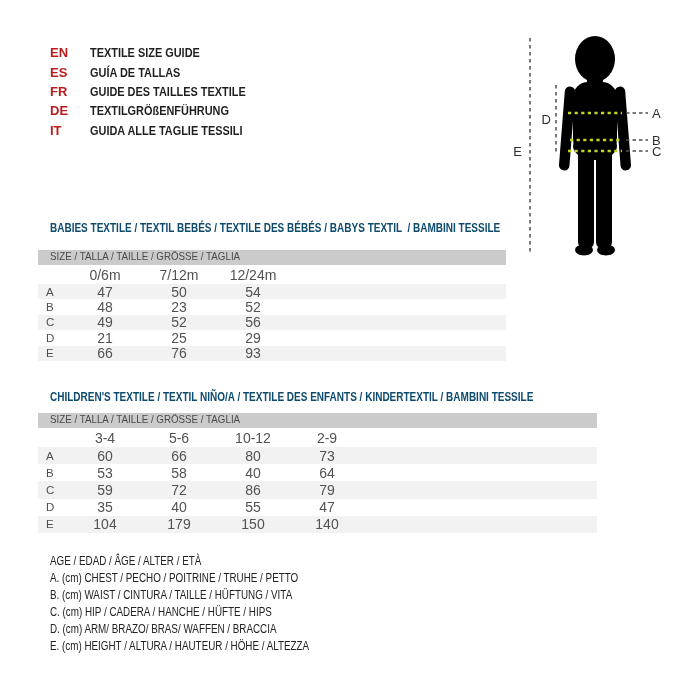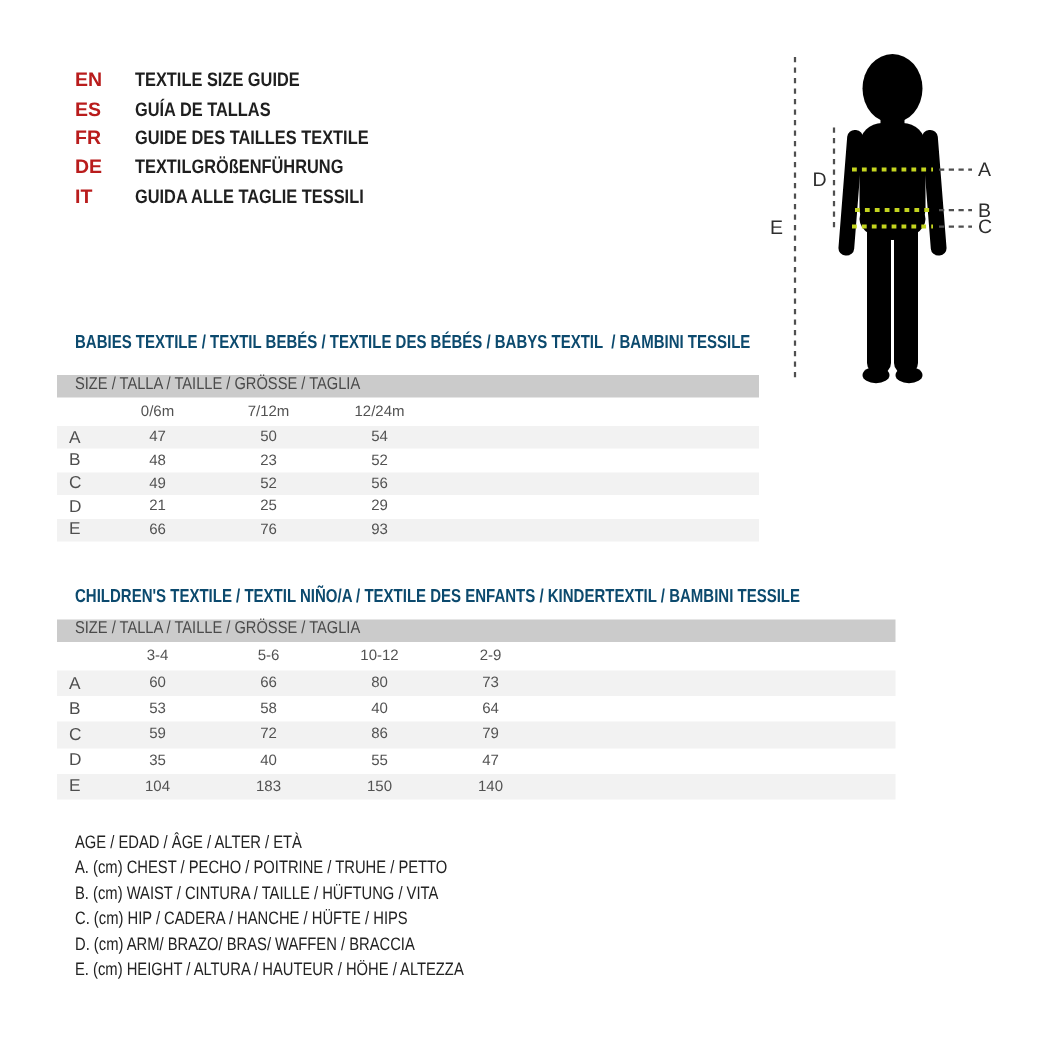--- a/index.html
+++ b/index.html
@@ -36,21 +36,21 @@
     height:15px; background:#cbcbcb; display:flex; align-items:flex-start;
     padding-left:12px; box-sizing:border-box; font-size:11.5px; color:#4a4a4a;
   }
   .trow { display:flex; }
   .t-babies .trow { height:15.4px; }
   .t-children .trow { height:17.2px; }
   .size-table .colhdr { height:19px; }
   .zebra { background:#f2f2f2; }
   .tcell {
     width:74px; display:flex; align-items:center; justify-content:center;
-    font-size:10px; color:#525252;
+    font-size:14px; color:#525252;
   }
   .lcell {
     width:30px; display:flex; align-items:center; justify-content:flex-start;
     padding-left:8px; box-sizing:border-box; font-size:11.5px; color:#4e4e4e;
   }
 
   
   .legend { position:absolute; left:50px; top:552px; }
   .legend-line { height:17.1px; display:flex; align-items:center; font-size:12px; font-weight:400; color:#222222; }
 </style>
@@ -198,21 +198,21 @@
       <div class="trow">
         <div class="lcell">D</div>
         <div class="tcell">35</div>
         <div class="tcell">40</div>
         <div class="tcell">55</div>
         <div class="tcell">47</div>
       </div>
       <div class="trow zebra">
         <div class="lcell">E</div>
         <div class="tcell">104</div>
-        <div class="tcell">183</div>
+        <div class="tcell">179</div>
         <div class="tcell">150</div>
         <div class="tcell">140</div>
       </div>
     </div>
 
   <div class="legend">
       <div class="legend-line">
         <span class="cond sx82">AGE / EDAD / ÂGE / ALTER / ETÀ</span>
       </div>
       <div class="legend-line">

